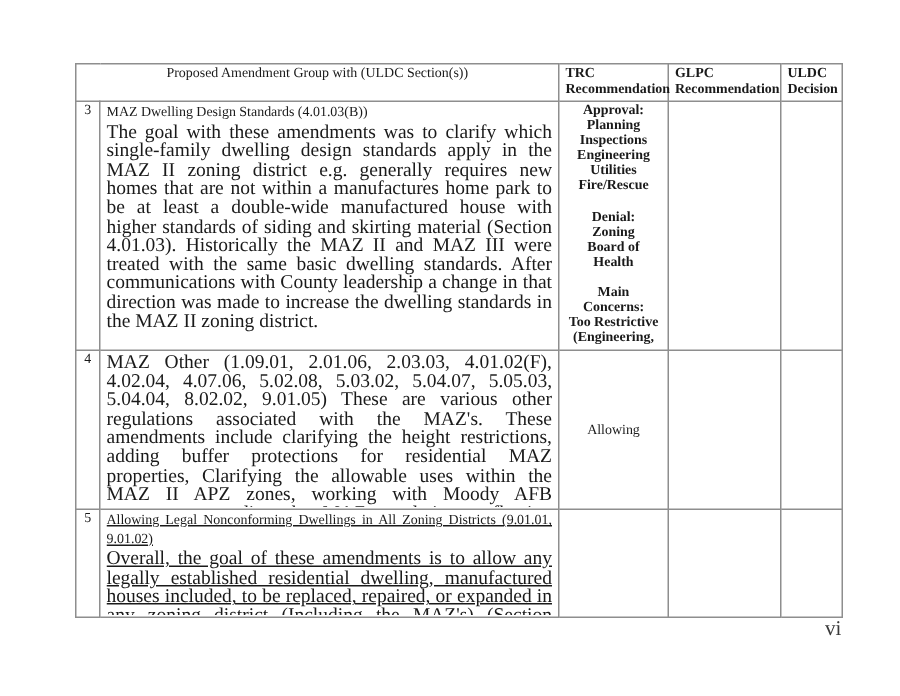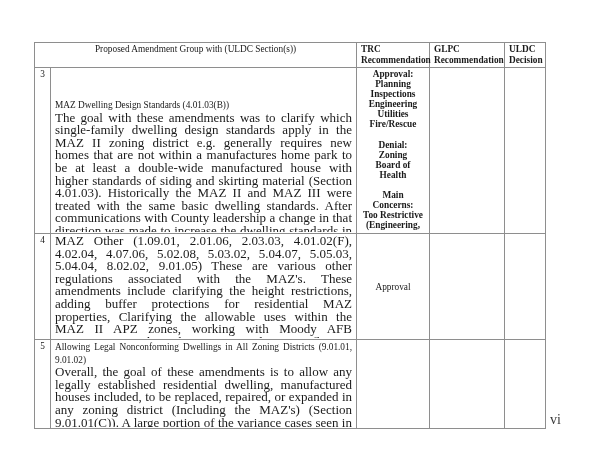--- a/index.html
+++ b/index.html
@@ -5,21 +5,21 @@
   html,body{margin:0;padding:0;}
   body{
     width:600px;height:464px;
     background:#ffffff;
     font-family:"Liberation Serif","DejaVu Serif",serif;
     color:#1a1a1a;
     position:relative;
     overflow:hidden;
   }
   .amend-table{
-    position:absolute;left:34px;top:42px;
+    position:absolute;left:50px;top:42px;
     width:511px;
     border-collapse:collapse;
     table-layout:fixed;
   }
   .amend-table td{
     border:1px solid #8e8e8e;
     vertical-align:top;
     padding:1px 4px;
     font-size:9.3px;
   }
@@ -39,23 +39,23 @@
     white-space:pre-line;
     padding:1px 3px;
     font-weight:bold;
   }
   .numcell{
     text-align:center;
     font-size:9.5px;
     padding:1px 2px;
   }
   .clip{overflow:hidden;}
-  .clip-r3{height:163px;padding-top:30px;box-sizing:border-box;}
+  .clip-r3{height:163px;box-sizing:border-box;}
   .clip-r4{height:103px;}
-  .clip-r5{height:86px;}
+  .clip-r5{height:69px;text-decoration:underline;}
   .title{
     font-size:9.3px;
     line-height:12.6px;
     text-align:justify;
   }
   .bodytext{
     font-size:13px;
     line-height:12.6px;
     text-align:justify;
   }
@@ -136,21 +136,21 @@
       <td></td>
     </tr>
 
     <tr class="r4">
       <td class="numcell">4</td>
       <td>
         <div class="clip clip-r4">
           <div class="bodytext">MAZ Other (1.09.01, 2.01.06, 2.03.03, 4.01.02(F), 4.02.04, 4.07.06, 5.02.08, 5.03.02, 5.04.07, 5.05.03, 5.04.04, 8.02.02, 9.01.05)  These are various other regulations associated with the MAZ's.  These amendments include clarifying the height restrictions, adding buffer protections for residential MAZ properties, Clarifying the allowable uses within the MAZ II APZ zones, working with Moody AFB comments regarding the MAZ regulations reflecting their land operations and not just their air operations, and requiring a letter of clearance from either Moody AFB or the Airport concerning new telecommunications tower construction.</div>
         </div>
       </td>
-      <td class="trc-approval">Approval</td>
+      <td class="trc-approval">Allowing</td>
       <td></td>
       <td></td>
     </tr>
 
     <tr class="r5">
       <td class="numcell">5</td>
       <td>
         <div class="clip clip-r5">
           <div class="title">Allowing Legal Nonconforming Dwellings in All Zoning Districts (9.01.01, 9.01.02)</div>
           <div class="bodytext">Overall, the goal of these amendments is to allow any legally established residential dwelling, manufactured houses included, to be replaced, repaired, or expanded in any zoning district (Including the MAZ's) (Section 9.01.01(C)).  A large portion of the variance cases seen in the MAZ's deal with existing legally established homes</div>

